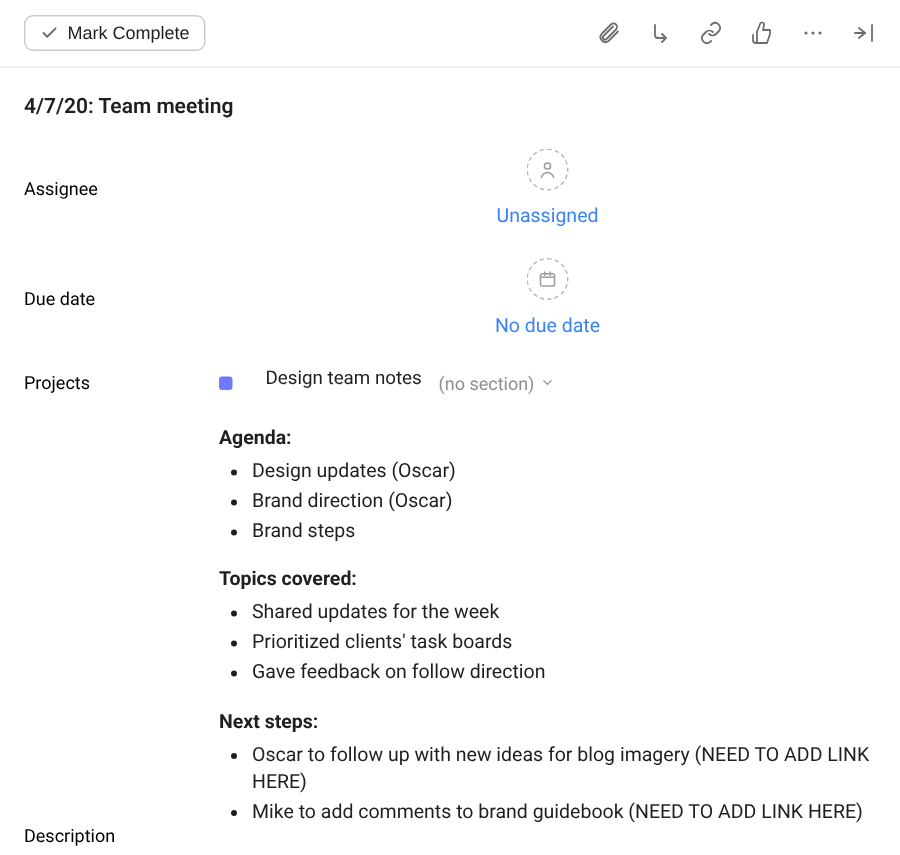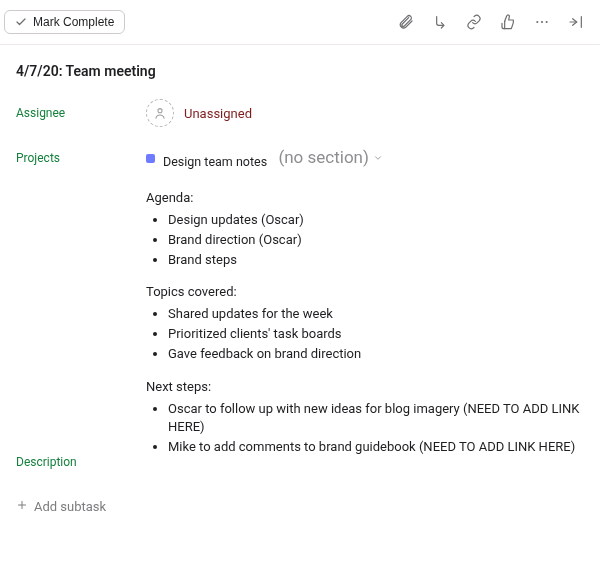--- a/index.html
+++ b/index.html
@@ -12,21 +12,21 @@
     background: #fff;
     width: 600px;
   }
   .container { width: 600px; }
 
   
   .topbar {
     display: flex;
     align-items: center;
     justify-content: space-between;
-    padding: 10px 16px 10px 4px;
+    padding: 10px 16px 10px 16px;
     border-bottom: 1px solid #edeae9;
     gap: 22px;
   }
   .mark-complete {
     display: inline-flex;
     align-items: center;
     gap: 6px;
     border: 1px solid #cfcbcb;
     border-radius: 6px;
     padding: 5px 10px;
@@ -57,73 +57,74 @@
   .fields { padding: 0 16px; }
   .row {
     display: flex;
     align-items: center;
     padding: 10px 0;
   }
   .row.align-top { align-items: flex-end; }
   .label {
     width: 130px;
     flex-shrink: 0;
-    color: #15803d;
+    color: #000000;
     font-size: 12px;
   }
   .value { flex: 1; }
 
   .placeholder-pill {
     display: flex;
     align-items: center;
     gap: 10px;
-    color: #7f1d1d;
-    font-size: 13px;
+    color: #3b82f6;
+    font-size: 13px;
+    flex-direction: column;
   }
   .dashed-circle {
     width: 28px;
     height: 28px;
     border: 1px dashed #b7b7b7;
     border-radius: 50%;
     display: inline-flex;
     align-items: center;
     justify-content: center;
     color: #9ca0a3;
   }
 
   .proj-chip {
     display: inline-flex;
-    align-items: flex-start;
-    gap: 8px;
+    align-items: flex-end;
+    gap: 22px;
     font-size: 12.5px;
   }
   .proj-color {
     width: 9px;
     height: 9px;
     border-radius: 2px;
     flex-shrink: 0;
   }
   .section-select {
     display: inline-flex;
     align-items: center;
     gap: 4px;
     color: #8c8e90;
-    font-size: 17px;
+    font-size: 12px;
     margin-left: 8px;
     cursor: pointer;
   }
 
   
   .desc {
     font-size: 13px;
     line-height: 1.45;
   }
   .desc .section { margin-bottom: 14px; }
   .desc .section:last-child { margin-bottom: 12px; }
-  .desc b { font-weight: 400; }
+  .desc b { font-weight: 700; }
   .desc ul {
     margin: 3px 0 0 0;
     padding-left: 22px;
   }
   .desc li { margin: 1px 0; }
 
   
   .add-subtask {
     display: inline-flex;
     align-items: center;
@@ -203,20 +204,34 @@
         <span class="dashed-circle">
           <svg width="14" height="14" viewBox="0 0 24 24" fill="none" stroke="#9ca0a3" stroke-width="1.8" stroke-linecap="round" stroke-linejoin="round">
               <circle cx="12" cy="8" r="3.5"></circle>
               <path d="M5 21c1-4 5-5.5 7-5.5s6 1.5 7 5.5"></path>
             </svg>
         </span>
         <span>Unassigned</span>
       </div>
     </div>
 
+    <div class="row">
+      <div class="label">Due date</div>
+      <div class="value placeholder-pill">
+        <span class="dashed-circle">
+          <svg width="14" height="14" viewBox="0 0 24 24" fill="none" stroke="#9ca0a3" stroke-width="1.8" stroke-linecap="round" stroke-linejoin="round">
+              <rect x="4" y="6" width="16" height="14" rx="2"></rect>
+              <line x1="4" y1="10" x2="20" y2="10"></line>
+              <line x1="9" y1="4" x2="9" y2="8"></line>
+              <line x1="15" y1="4" x2="15" y2="8"></line>
+            </svg>
+        </span>
+        <span>No due date</span>
+      </div>
+    </div>
 
     <div class="row">
       <div class="label">Projects</div>
       <div class="value">
         <span class="proj-chip">
           <span class="proj-color" style="background:#6f7bff"></span>
           <span>Design team notes</span>
         </span>
         <span class="section-select">
           <span>(no section)</span>
@@ -233,21 +248,21 @@
       <div class="label" style="padding-top:2px;">Description</div>
       <div class="value desc" id="desc-target">
           <div class="section"><b>Agenda:</b><ul>
               <li>Design updates (Oscar)</li>
               <li>Brand direction (Oscar)</li>
               <li>Brand steps</li>
             </ul></div>
           <div class="section"><b>Topics covered:</b><ul>
               <li>Shared updates for the week</li>
               <li>Prioritized clients' task boards</li>
-              <li>Gave feedback on brand direction</li>
+              <li>Gave feedback on follow direction</li>
             </ul></div>
           <div class="section"><b>Next steps:</b><ul>
               <li>Oscar to follow up with new ideas for blog imagery (NEED TO ADD LINK HERE)</li>
               <li>Mike to add comments to brand guidebook (NEED TO ADD LINK HERE)</li>
             </ul></div>
         </div>
     </div>
 
   </div>
 

